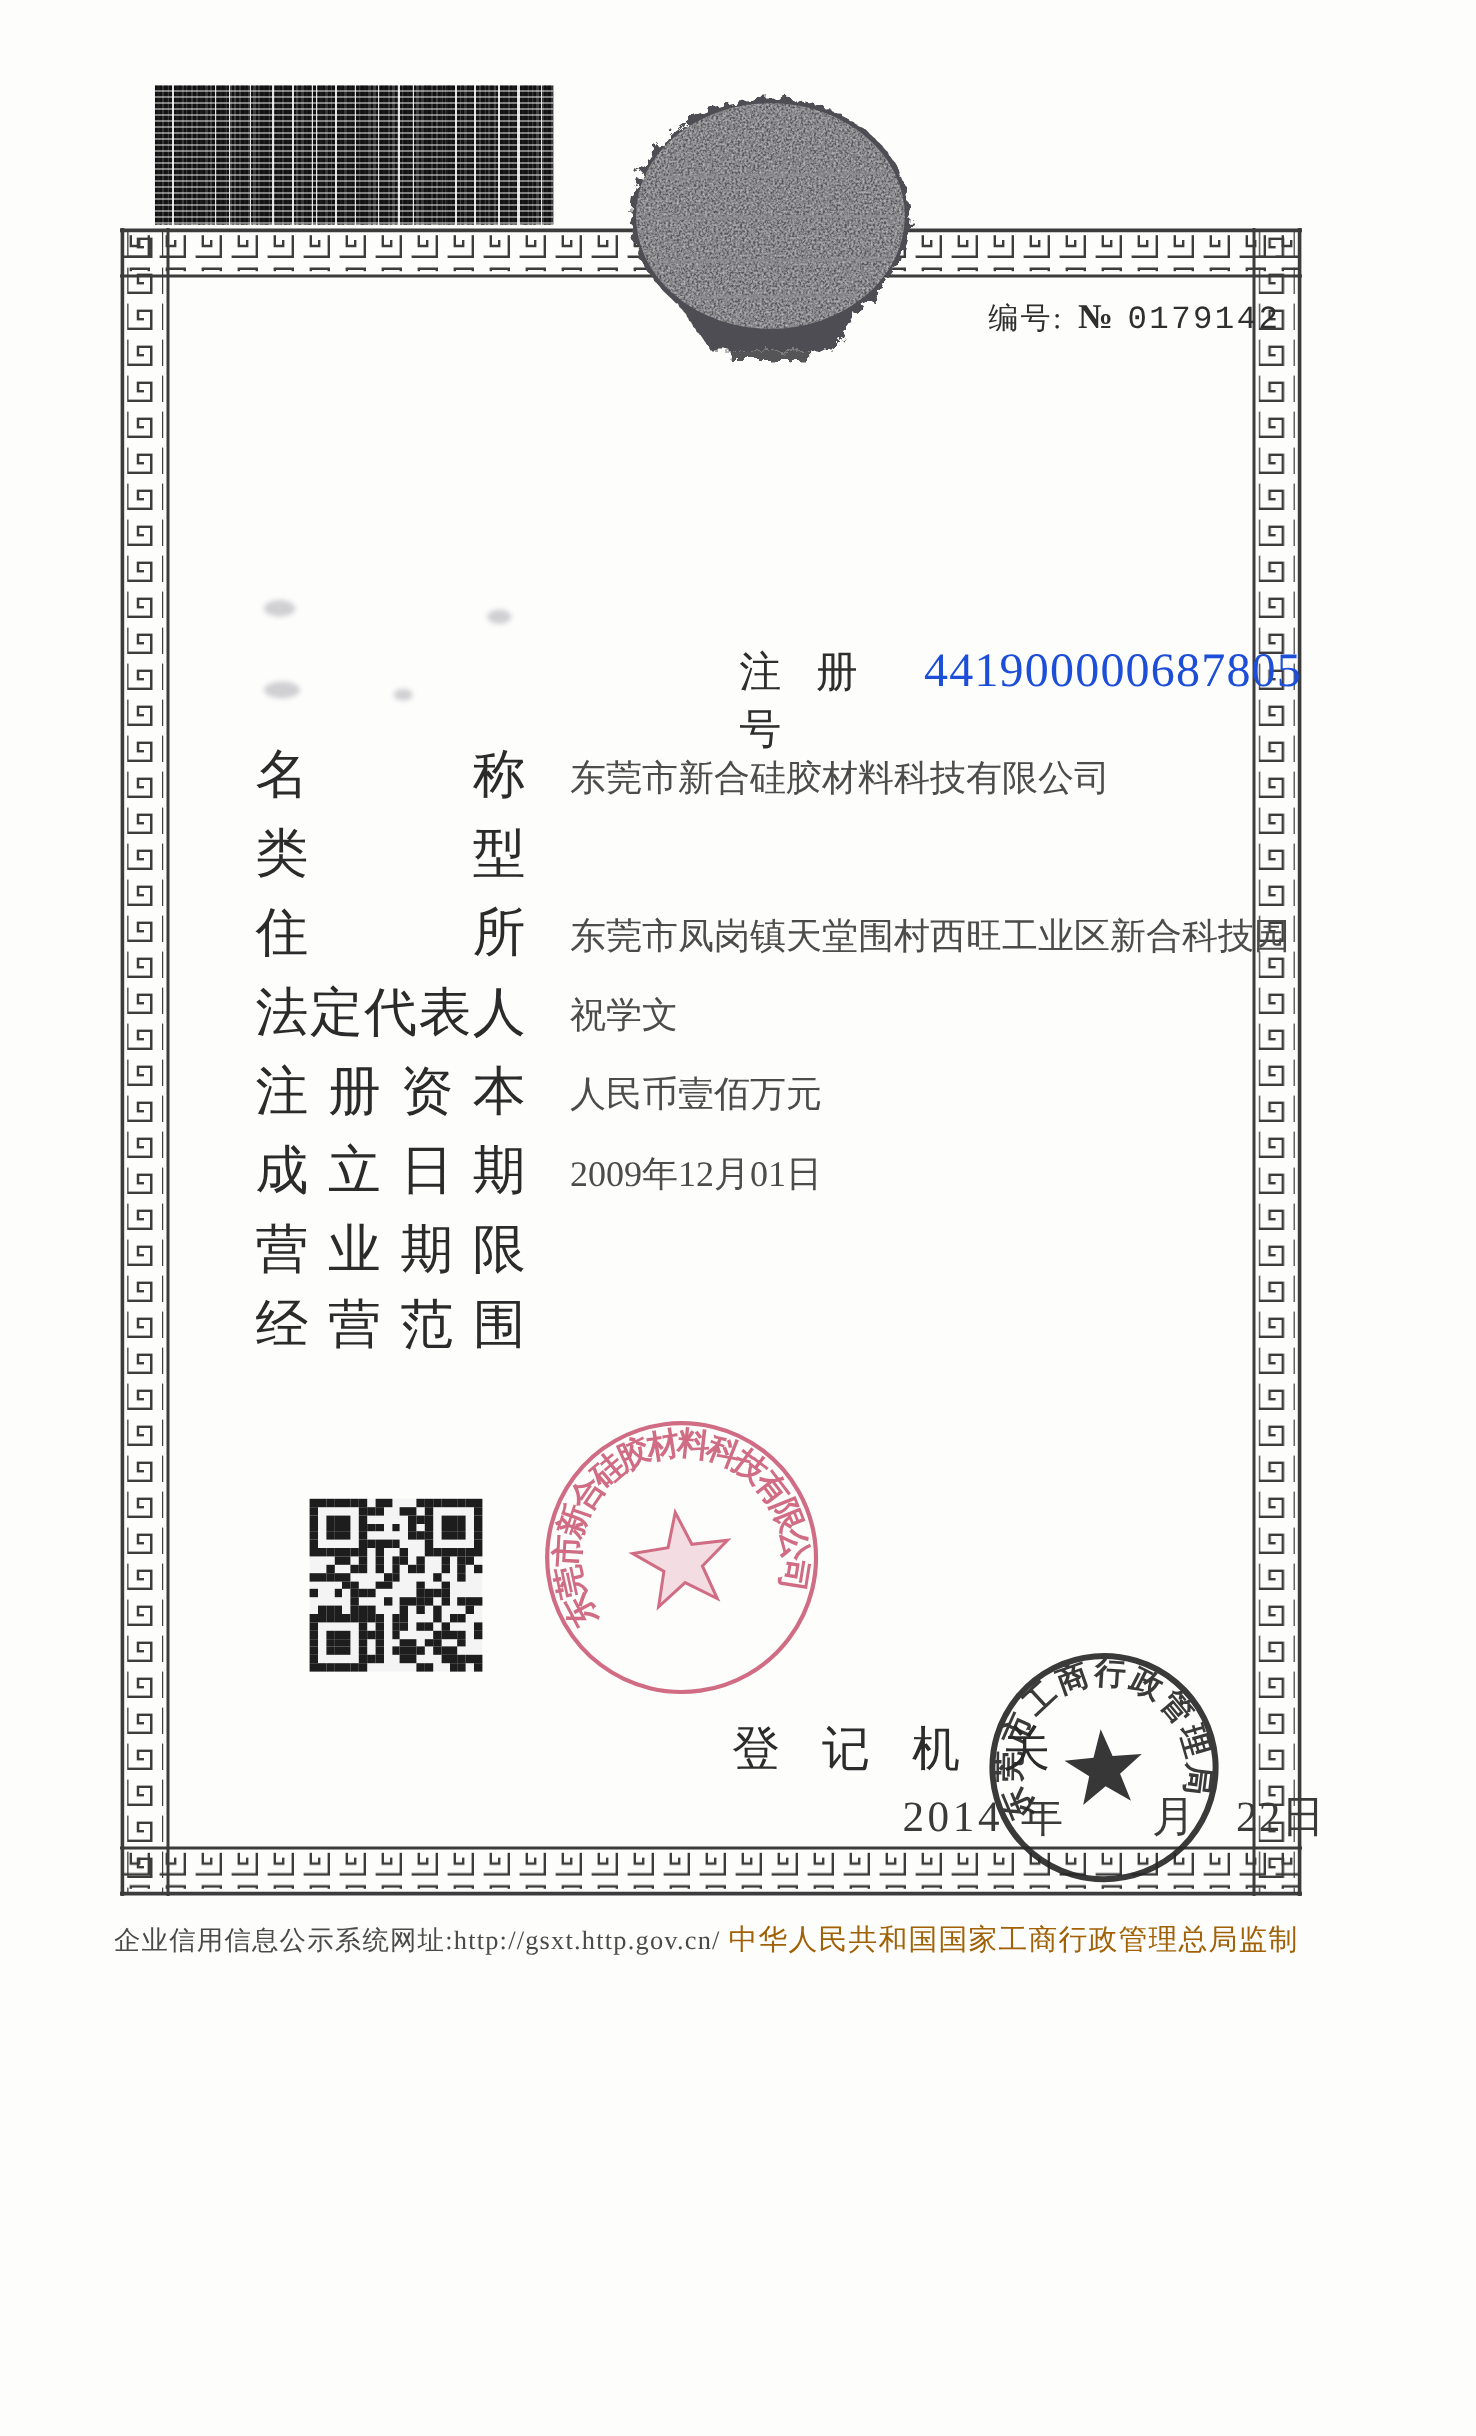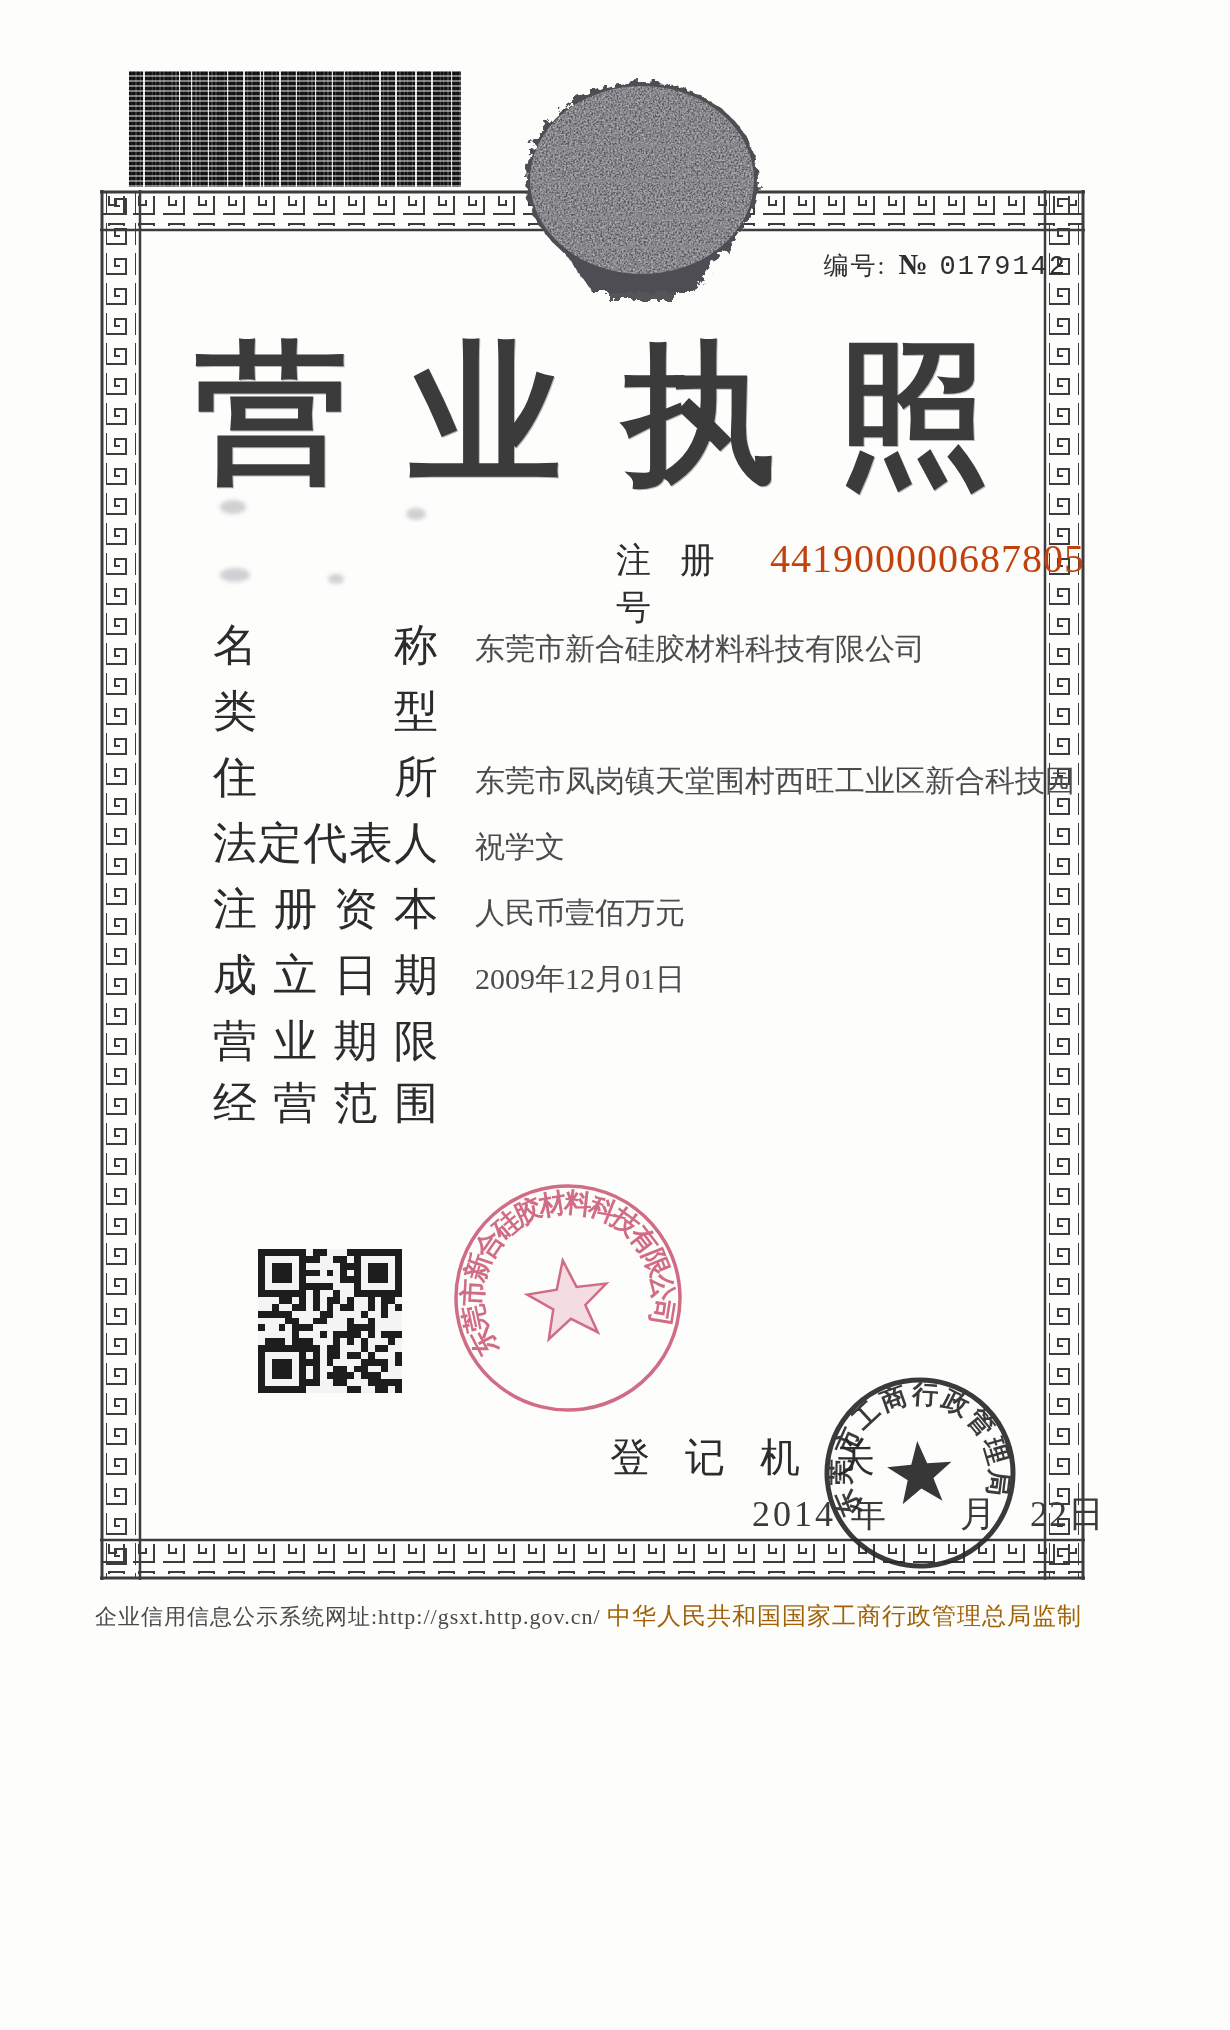--- a/index.html
+++ b/index.html
@@ -42,21 +42,21 @@
   .title {
     position:absolute; left:0; right:0; top:148px; text-align:center;
     font-family:"DejaVu Sans","Liberation Sans",sans-serif;
     font-size:152px; font-weight:900; color:#3b3b3b;
     letter-spacing:62px; padding-left:62px; line-height:1;
     text-shadow:1px 1px 0 rgba(60,60,60,.35);
   }
   
   .regline { position:absolute; left:516px; top:345px; display:flex; align-items:baseline; gap:26px; }
   .regline .lab { font-size:35px; color:#2e2e2e; letter-spacing:10px; }
-  .regline .num { font-size:40px; color:#c2410c; letter-spacing:1px; }
+  .regline .num { font-size:40px; color:#1d4ed8; letter-spacing:1px; }
   
   .row { position:absolute; left:113px; width:880px; display:flex; align-items:flex-start; }
   .row-label {
     width:225px; flex:0 0 225px; font-size:44px; color:#2b2b2b;
     font-family:"Liberation Serif","DejaVu Serif",serif; line-height:1.1;
   }
   .row-value { margin-left:37px; width:612px; font-size:30px; color:#4c4c4c; line-height:1.25; padding-top:8px; }
   .row-value.para { font-size:25px; line-height:1.45; padding-top:4px; color:#4a4a4a; }
   
   .issuer { position:absolute; left:510px; top:1240px; width:265px; font-size:40px; color:#2c2c2c; }
@@ -161,21 +161,20 @@
       <line x1="40" y1="0" x2="40" y2="1390" stroke="#3c3c3c" stroke-width="3"></line>
       <rect x="6" y="2" width="30" height="1386" fill="url(#mk-r)"></rect>
     </svg>
 
     <div class="serial">
       <span class="lab">编号:</span>
       <span class="nosign">№</span>
       <span class="num">0179142</span>
     </div>
 
-    <div class="title">营业执照</div>
 
     <div class="regline">
       <span class="lab">注 册 号</span>
       <span class="num">441900000687805</span>
     </div>
 
     <div class="smudge" style="left:120px; top:310px; width:26px; height:14px;"></div>
     <div class="smudge" style="left:306px; top:318px; width:20px; height:12px;"></div>
     <div class="smudge" style="left:120px; top:378px; width:30px; height:14px;"></div>
     <div class="smudge" style="left:228px; top:384px; width:16px; height:10px;"></div>

